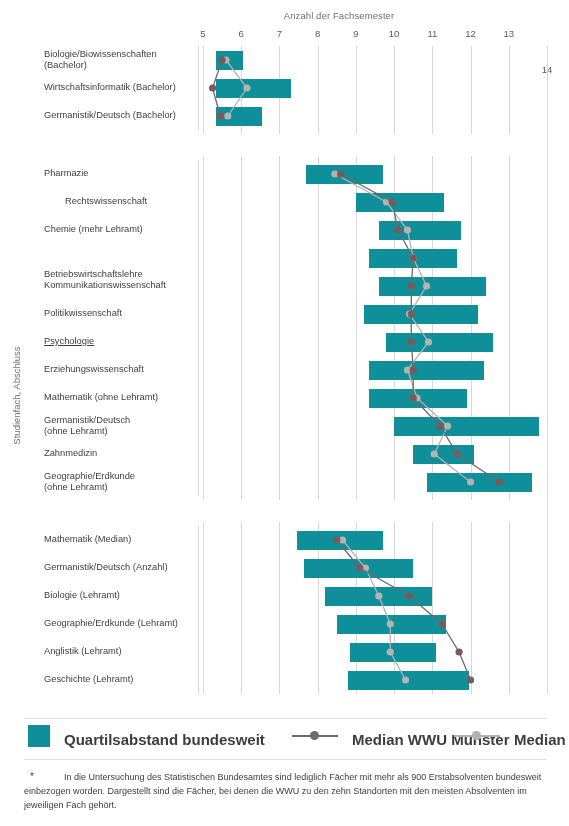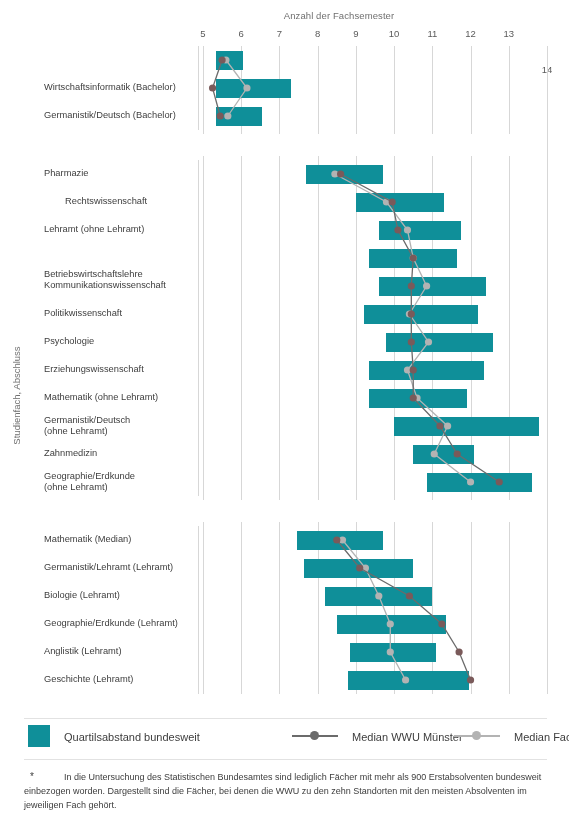--- a/index.html
+++ b/index.html
@@ -95,21 +95,21 @@
   }
   #labels{position:absolute;left:0;top:46px;width:200px;height:652px;}
 
   #legend{
     position:absolute;
     left:24px;top:718px;
     width:523px;height:40px;
     border-top:1px solid #e2e2e2;
     border-bottom:1px solid #e2e2e2;
   }
-  .legend-item{position:absolute;top:12px;font-size:11px;color:#3d3d3d;white-space:nowrap;}
+  .legend-item{position:absolute;top:12px;font-size:15px;color:#3d3d3d;white-space:nowrap;font-weight:bold;}
   .legend-swatch{position:absolute;left:4px;top:6px;width:22px;height:22px;background:#0f8f99;}
   .legend-line{position:absolute;top:16px;width:46px;height:2px;}
   .legend-dot{position:absolute;top:12px;width:9px;height:9px;border-radius:50%;}
 
   #footnote{
     position:absolute;
     left:24px;top:770px;
     width:520px;
     font-size:9px;
     line-height:14px;
@@ -134,38 +134,40 @@
       <div class="tick-label" style="left: 114.667px;">8</div>
       <div class="tick-label" style="left: 152.889px;">9</div>
       <div class="tick-label" style="left: 191.111px;">10</div>
       <div class="tick-label" style="left: 229.333px;">11</div>
       <div class="tick-label" style="left: 267.556px;">12</div>
       <div class="tick-label" style="left: 305.778px;">13</div>
       <div class="tick-label" style="left: 344px; margin-top: 36px;">14</div>
     </div>
 
   <div id="labels">
+      <div class="cat-label" style="left: 44px; top: 2.5px; width: 155px;">Biologie/Biowissenschaften
+(Bachelor)</div>
       <div class="cat-label" style="left: 44px; top: 36px; width: 155px;">Wirtschaftsinformatik (Bachelor)</div>
       <div class="cat-label" style="left: 44px; top: 64px; width: 155px;">Germanistik/Deutsch (Bachelor)</div>
       <div class="cat-label" style="left: 44px; top: 122px; width: 155px;">Pharmazie</div>
       <div class="cat-label" style="left: 44px; top: 150px; width: 155px; margin-left: 21px;">Rechtswissenschaft</div>
-      <div class="cat-label" style="left: 44px; top: 178px; width: 155px;">Lehramt (ohne Lehramt)</div>
+      <div class="cat-label" style="left: 44px; top: 178px; width: 155px;">Chemie (mehr Lehramt)</div>
       <div class="cat-label" style="left: 44px; top: 223px; width: 155px;">Betriebswirtschaftslehre</div>
       <div class="cat-label" style="left: 44px; top: 234px; width: 155px;">Kommunikationswissenschaft</div>
       <div class="cat-label" style="left: 44px; top: 262px; width: 155px;">Politikwissenschaft</div>
-      <div class="cat-label" style="left: 44px; top: 290px; width: 155px;">Psychologie</div>
+      <div class="cat-label" style="left: 44px; top: 290px; width: 155px; text-decoration: underline;">Psychologie</div>
       <div class="cat-label" style="left: 44px; top: 318px; width: 177px;">Erziehungswissenschaft</div>
       <div class="cat-label" style="left: 44px; top: 346px; width: 155px;">Mathematik (ohne Lehramt)</div>
       <div class="cat-label" style="left: 44px; top: 368.5px; width: 155px;">Germanistik/Deutsch
 (ohne Lehramt)</div>
       <div class="cat-label" style="left: 44px; top: 402px; width: 155px;">Zahnmedizin</div>
       <div class="cat-label" style="left: 44px; top: 424.5px; width: 155px;">Geographie/Erdkunde
 (ohne Lehramt)</div>
       <div class="cat-label" style="left: 44px; top: 488px; width: 155px;">Mathematik (Median)</div>
-      <div class="cat-label" style="left: 44px; top: 516px; width: 155px;">Germanistik/Lehramt (Lehramt)</div>
+      <div class="cat-label" style="left: 44px; top: 516px; width: 155px;">Germanistik/Deutsch (Anzahl)</div>
       <div class="cat-label" style="left: 44px; top: 544px; width: 155px;">Biologie (Lehramt)</div>
       <div class="cat-label" style="left: 44px; top: 572px; width: 155px;">Geographie/Erdkunde (Lehramt)</div>
       <div class="cat-label" style="left: 44px; top: 600px; width: 155px;">Anglistik (Lehramt)</div>
       <div class="cat-label" style="left: 44px; top: 628px; width: 155px;">Geschichte (Lehramt)</div>
     </div>
 
   <div id="plot" style="height: 648px;">
     <svg class="median-layer" id="medians" height="648" style="height: 648px;">
         <polyline points="22.93,14.00 43.96,42.00 24.84,70.00" fill="none" stroke="#b3b3b3" stroke-width="1.3"></polyline>
         <polyline points="131.87,128.00 183.47,156.00 204.49,184.00 210.22,212.00 223.60,240.00 206.40,268.00 225.51,296.00 204.49,324.00 214.04,352.00 244.62,380.00 231.24,408.00 267.56,436.00" fill="none" stroke="#b3b3b3" stroke-width="1.3"></polyline>

